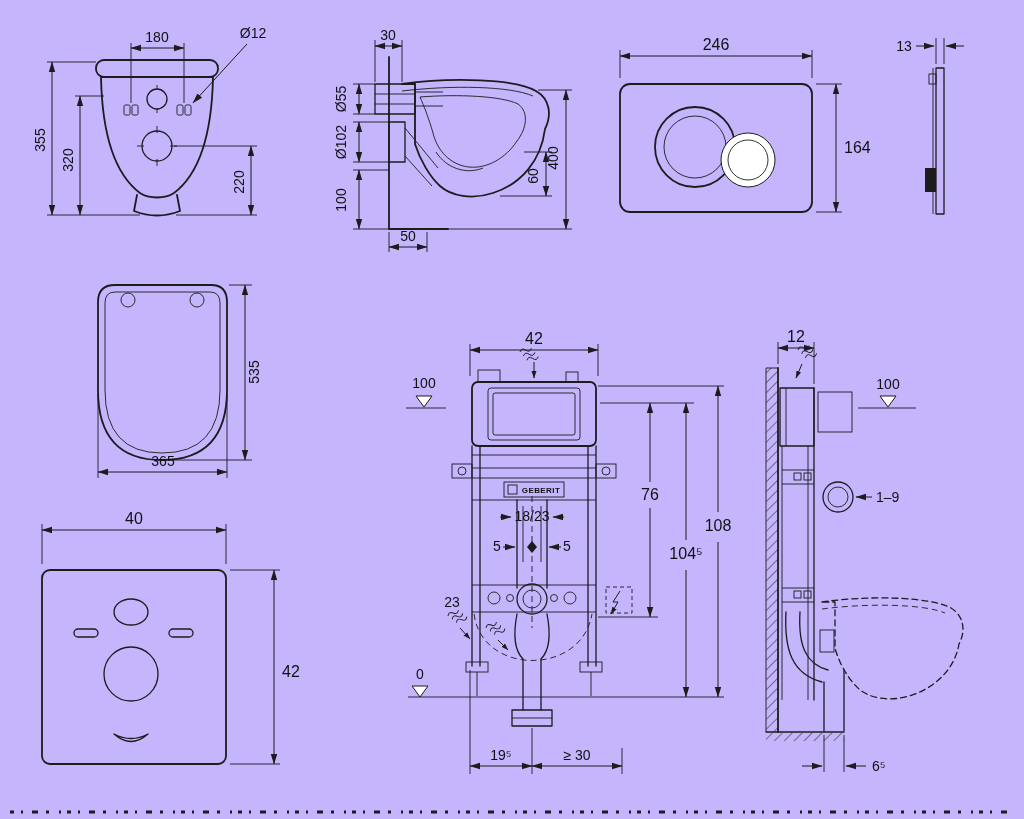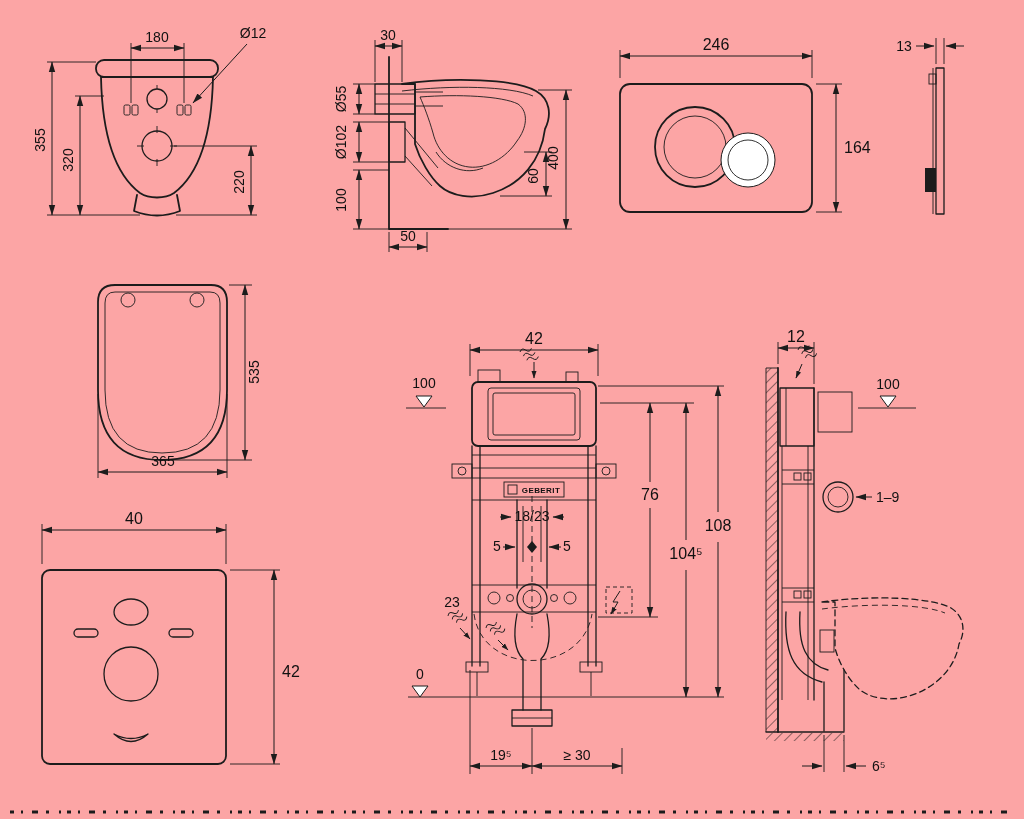--- a/index.html
+++ b/index.html
@@ -1,16 +1,16 @@
 <!DOCTYPE html>
 <html><head>
 <meta charset="utf-8">
 <style>
   html,body { margin:0; padding:0; background:#ffffff; }
-  .sheet { width:1024px; height:819px; background:#fca5a5; position:relative; overflow:hidden; }
+  .sheet { width:1024px; height:819px; background:#c4b5fd; position:relative; overflow:hidden; }
   svg { font-family:"Liberation Sans", sans-serif; display:block; }
   .ln { fill:none; stroke:#1c1c1c; stroke-width:1.8; stroke-linejoin:round; stroke-linecap:round; }
   .md { fill:none; stroke:#1c1c1c; stroke-width:1.3; stroke-linejoin:round; stroke-linecap:round; }
   .th { fill:none; stroke:#1c1c1c; stroke-width:0.9; }
   .dm { fill:none; stroke:#1c1c1c; stroke-width:1; }
   .ds { stroke-dasharray:6 4; }
   .dt { stroke-dasharray:4 3; }
   .wt { fill:#ffffff; stroke:#1c1c1c; stroke-width:1; }
   .solid { fill:#1c1c1c; stroke:none; }
   text { fill:#111111; font-size:14px; font-family:"Liberation Sans", sans-serif; }

